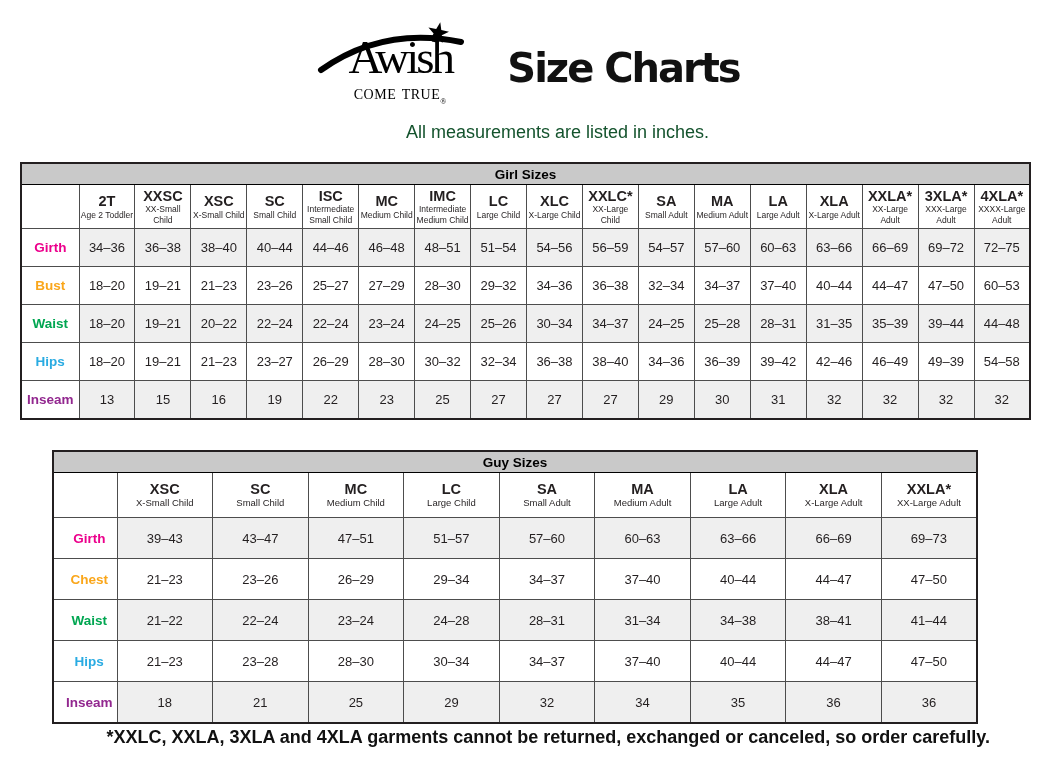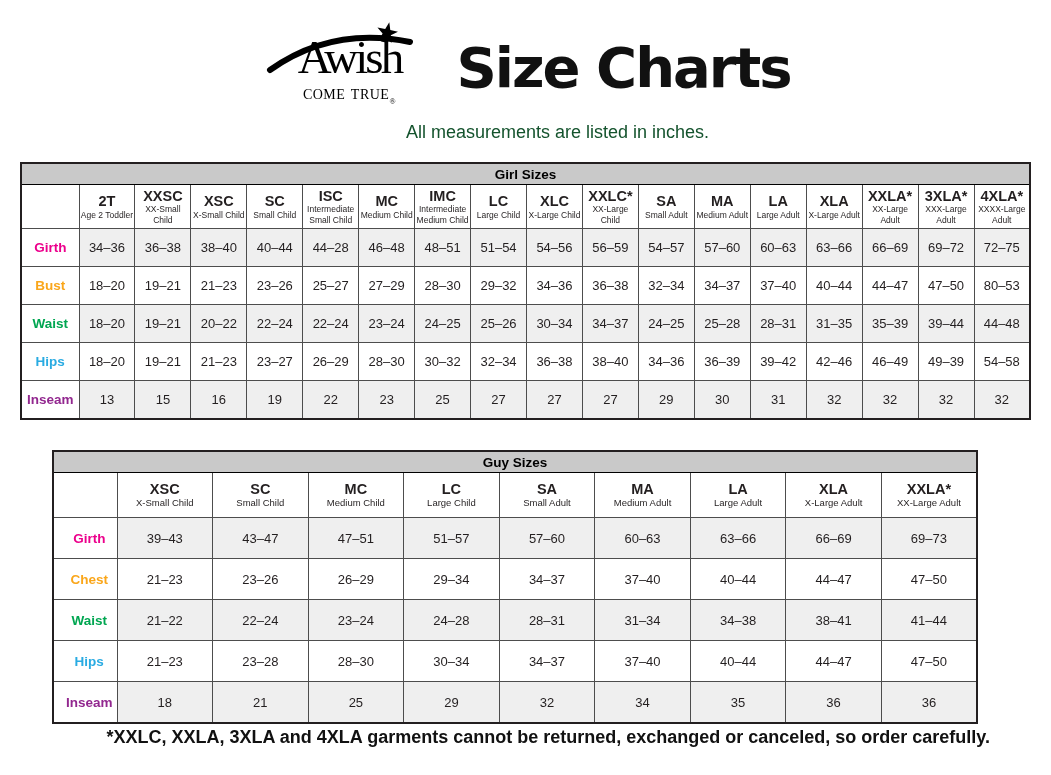--- a/index.html
+++ b/index.html
@@ -22,21 +22,21 @@
   .logo-top{
     font-size:47px;line-height:1;letter-spacing:-3px;margin-top:8px;
   }
   .logo-bottom{
     font-size:20px;line-height:1;letter-spacing:0.5px;margin-top:1px;
     font-variant:small-caps;text-transform:lowercase;
   }
   .logo-reg{font-size:8px;vertical-align:sub;}
   .page-title{
     font-family:"DejaVu Sans", sans-serif;
-    font-size:56px;font-weight:800;letter-spacing:-2px;color:#111;
+    font-size:40px;font-weight:800;letter-spacing:-2px;color:#111;
     line-height:1;
   }
   .subtitle{
     position:absolute;top:122px;left:0;width:100%;text-align:center;
     font-size:18px;color:#14532d;margin-left:32px;
   }
 
   
   table.size-table{
     border-collapse:collapse;table-layout:fixed;
@@ -194,21 +194,21 @@
             <div class="abbr">4XLA*</div>
             <div class="desc">XXXX-Large Adult</div>
           </td>
         </tr>
         <tr class="alt">
           <td class="row-label" style="color:#ec008c">Girth</td>
           <td class="val">34–36</td>
           <td class="val">36–38</td>
           <td class="val">38–40</td>
           <td class="val">40–44</td>
-          <td class="val">44–28</td>
+          <td class="val">44–46</td>
           <td class="val">46–48</td>
           <td class="val">48–51</td>
           <td class="val">51–54</td>
           <td class="val">54–56</td>
           <td class="val">56–59</td>
           <td class="val">54–57</td>
           <td class="val">57–60</td>
           <td class="val">60–63</td>
           <td class="val">63–66</td>
           <td class="val">66–69</td>
@@ -226,21 +226,21 @@
           <td class="val">28–30</td>
           <td class="val">29–32</td>
           <td class="val">34–36</td>
           <td class="val">36–38</td>
           <td class="val">32–34</td>
           <td class="val">34–37</td>
           <td class="val">37–40</td>
           <td class="val">40–44</td>
           <td class="val">44–47</td>
           <td class="val">47–50</td>
-          <td class="val">80–53</td>
+          <td class="val">60–53</td>
         </tr>
         <tr class="alt">
           <td class="row-label" style="color:#00a651">Waist</td>
           <td class="val">18–20</td>
           <td class="val">19–21</td>
           <td class="val">20–22</td>
           <td class="val">22–24</td>
           <td class="val">22–24</td>
           <td class="val">23–24</td>
           <td class="val">24–25</td>

